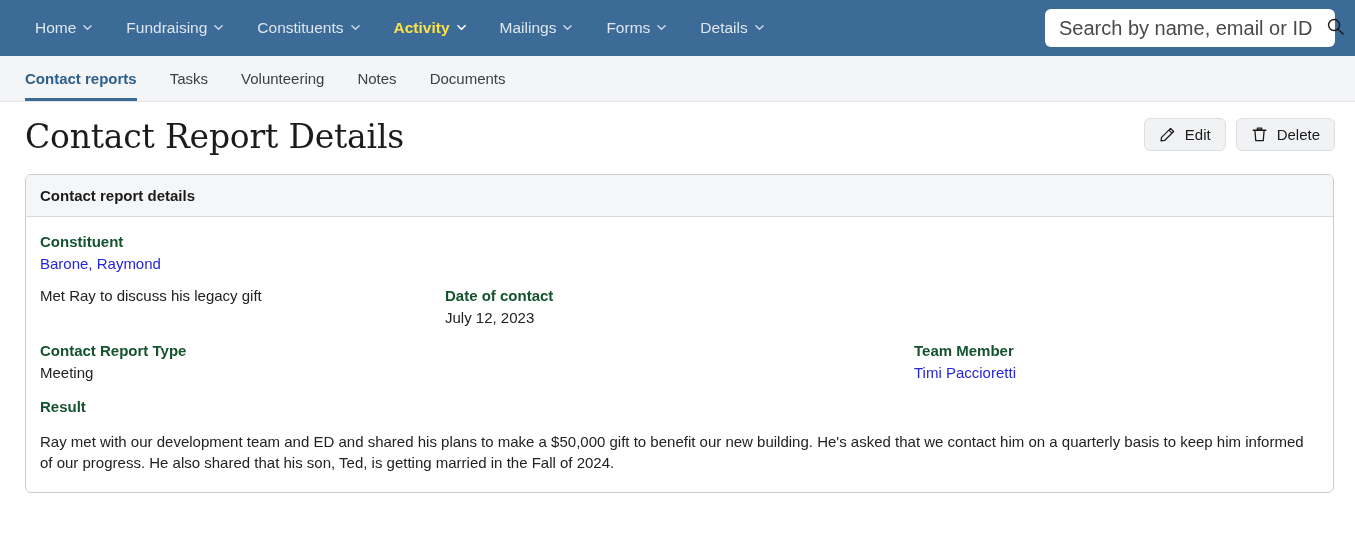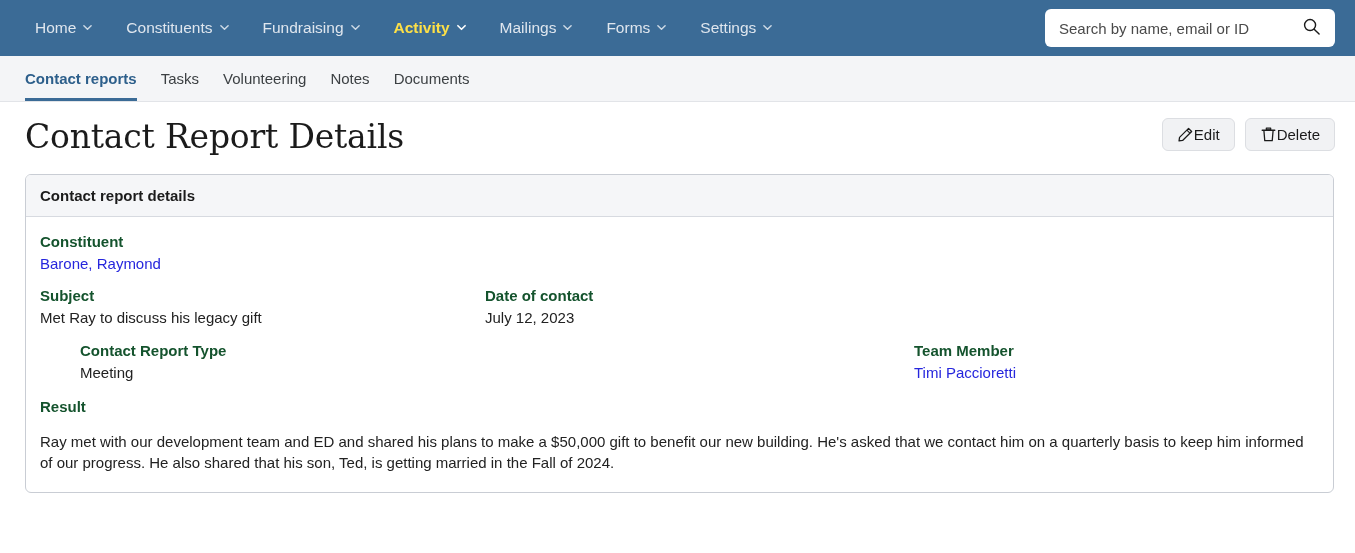--- a/index.html
+++ b/index.html
@@ -64,21 +64,21 @@
     border-radius: 6px;
     display: flex;
     align-items: center;
     padding: 0 12px 0 14px;
   }
   .search-input {
     flex: 1;
     border: none;
     outline: none;
     font-family: "Liberation Sans", sans-serif;
-    font-size: 15px;
+    font-size: 20px;
     color: #222;
     background: transparent;
     padding: 0;
   }
   .search-input::placeholder { color: #4a4a4a; opacity: 1; }
   .search-btn {
     border: none;
     background: transparent;
     padding: 0 2px;
     cursor: pointer;
@@ -87,21 +87,21 @@
   }
 
   
   .tabstrip {
     height: 46px;
     background: #f4f5f7;
     border-bottom: 1px solid #e2e4e8;
     display: flex;
     align-items: stretch;
     padding-left: 25px;
-    gap: 0;
+    gap: 9px;
   }
   .tab {
     display: flex;
     align-items: center;
     padding: 0 12px;
     font-size: 15px;
     color: #3c4043;
     cursor: pointer;
     position: relative;
     white-space: nowrap;
@@ -149,20 +149,21 @@
   .action-btns {
     position: absolute;
     right: 20px;
     top: 16px;
     display: flex;
     gap: 10px;
   }
   .btn {
     display: inline-flex;
     align-items: center;
+    gap: 9px;
     height: 33px;
     padding: 0 14px;
     background: #f1f2f4;
     border: 1px solid #dcdee2;
     border-radius: 6px;
     font-family: "Liberation Sans", sans-serif;
     font-size: 15px;
     color: #1b1b1b;
     cursor: pointer;
     white-space: nowrap;
@@ -202,21 +203,21 @@
     margin-bottom: 11px;
   }
   .field-value a {
     color: #2626dd;
     text-decoration: none;
   }
   .two-col {
     display: flex;
   }
   .col { width: 405px; flex: none; }
-  .col.wide { flex: 1; margin-left: 40px; }
+  .col.wide { flex: 1; }
 
   .result-label { margin-top: 2px; }
   .result-text {
     font-size: 15px;
     color: #222;
     line-height: 1.42;
     margin-top: 13px;
     margin-bottom: 0;
     max-width: 1296px;
   }
@@ -230,30 +231,30 @@
     <div class="nav-item">
       <span>Home</span>
       <span class="chev">
         <svg width="9" height="9" viewBox="0 0 10 10">
             <path d="M1 3 L5 7 L9 3" fill="none" stroke="#cdd9e5" stroke-width="1.6" stroke-linecap="round" stroke-linejoin="round"></path>
           </svg>
       </span>
     </div>
 
     <div class="nav-item">
+      <span>Fundraising</span>
+      <span class="chev">
+        <svg width="9" height="9" viewBox="0 0 10 10">
+            <path d="M1 3 L5 7 L9 3" fill="none" stroke="#cdd9e5" stroke-width="1.6" stroke-linecap="round" stroke-linejoin="round"></path>
+          </svg>
+      </span>
+    </div>
+
+    <div class="nav-item">
       <span>Constituents</span>
-      <span class="chev">
-        <svg width="9" height="9" viewBox="0 0 10 10">
-            <path d="M1 3 L5 7 L9 3" fill="none" stroke="#cdd9e5" stroke-width="1.6" stroke-linecap="round" stroke-linejoin="round"></path>
-          </svg>
-      </span>
-    </div>
-
-    <div class="nav-item">
-      <span>Fundraising</span>
       <span class="chev">
         <svg width="9" height="9" viewBox="0 0 10 10">
             <path d="M1 3 L5 7 L9 3" fill="none" stroke="#cdd9e5" stroke-width="1.6" stroke-linecap="round" stroke-linejoin="round"></path>
           </svg>
       </span>
     </div>
 
     <div class="nav-item active">
       <span>Activity</span>
       <span class="chev">
@@ -275,21 +276,21 @@
     <div class="nav-item">
       <span>Forms</span>
       <span class="chev">
         <svg width="9" height="9" viewBox="0 0 10 10">
             <path d="M1 3 L5 7 L9 3" fill="none" stroke="#cdd9e5" stroke-width="1.6" stroke-linecap="round" stroke-linejoin="round"></path>
           </svg>
       </span>
     </div>
 
     <div class="nav-item">
-      <span>Settings</span>
+      <span>Details</span>
       <span class="chev">
         <svg width="9" height="9" viewBox="0 0 10 10">
             <path d="M1 3 L5 7 L9 3" fill="none" stroke="#cdd9e5" stroke-width="1.6" stroke-linecap="round" stroke-linejoin="round"></path>
           </svg>
       </span>
     </div>
 
   </div>
 
   <div class="search-wrap">
@@ -358,21 +359,20 @@
 
     <div>
       <div class="field-label">Constituent</div>
       <div class="field-value">
         <a href="#">Barone, Raymond</a>
       </div>
     </div>
 
     <div class="two-col">
       <div class="col">
-        <div class="field-label">Subject</div>
         <div class="field-value">Met Ray to discuss his legacy gift</div>
       </div>
       <div class="col wide">
         <div class="field-label">Date of contact</div>
         <div class="field-value">July 12, 2023</div>
       </div>
     </div>
 
     <div class="two-col">
       <div class="col wide">

